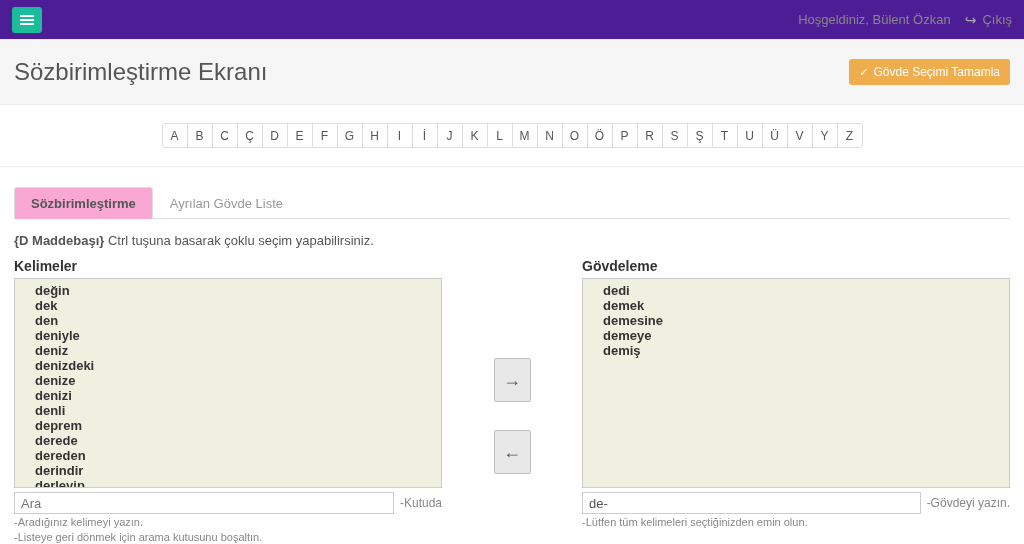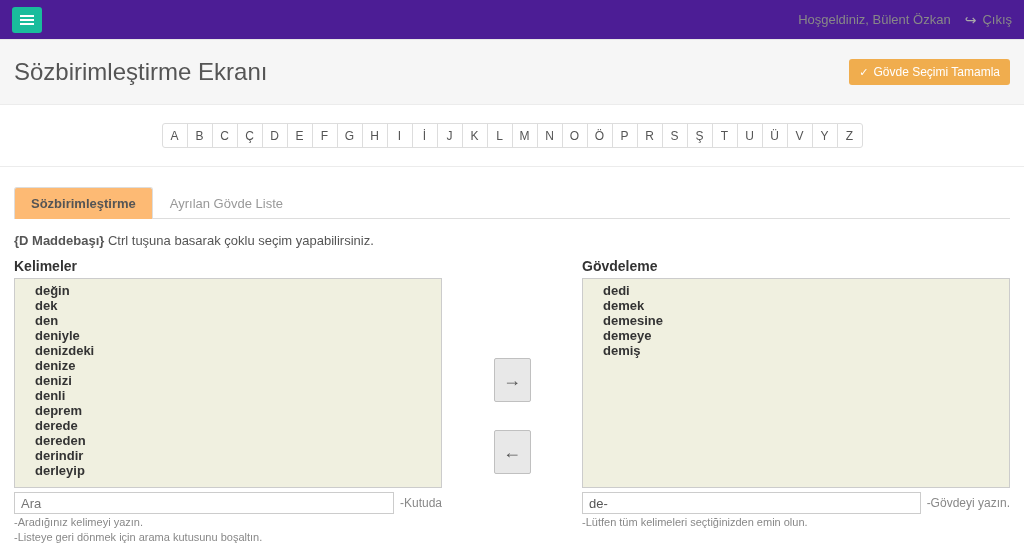--- a/index.html
+++ b/index.html
@@ -18,21 +18,21 @@
 .complete-btn { background: #f0ad4e; color: #fff; border: none; border-radius: 3px; padding: 6px 10px; font-size: 12px; cursor: pointer; display: flex; align-items: center; gap: 5px; }
 .complete-btn .check { font-size: 11px; }
 .alpha-row { padding: 18px 0; text-align: center; border-bottom: 1px solid #ececec; background: #fff; }
 .alpha-inner { display: inline-flex; }
 .alpha-inner button { border: 1px solid #ddd; background: #fff; color: #555; width: 26px; height: 25px; font-size: 12px; cursor: pointer; margin-left: -1px; }
 .alpha-inner button:first-child { border-top-left-radius: 3px; border-bottom-left-radius: 3px; margin-left: 0; }
 .alpha-inner button:last-child { border-top-right-radius: 3px; border-bottom-right-radius: 3px; }
 .content { padding: 20px 14px; }
 .tabs { border-bottom: 1px solid #ddd; display: flex; margin-bottom: 14px; }
 .tab { padding: 8px 16px; border: 1px solid transparent; border-bottom: none; border-top-left-radius: 3px; border-top-right-radius: 3px; color: #999; cursor: pointer; font-size: 13px; margin-bottom: -1px; }
-.tab.active { border-color: #ddd; background: #fdba74; color: #555; font-weight: 600; }
+.tab.active { border-color: #ddd; background: #f9a8d4; color: #555; font-weight: 600; }
 .subheader { margin-bottom: 10px; font-size: 13px; color: #555; }
 .subheader b { font-weight: 700; text-align: center; }
 .cols { display: flex; gap: 0; }
 .col { flex: 1; }
 .col-mid { width: 140px; display: flex; flex-direction: column; align-items: center; justify-content: center; gap: 28px; padding-top: 30px; }
 .col h4 { font-size: 14px; font-weight: 700; color: #333; margin-bottom: 4px; }
 .listbox { width: 100%; height: 210px; border: 1px solid #ccc; background: #f0f0e0; padding: 4px 20px; overflow-y: auto; font-size: 13px; line-height: 15px; }
 .listbox::-webkit-scrollbar { width: 8px; }
 .listbox::-webkit-scrollbar-thumb { background: #c0c0c0; border-radius: 4px; }
 .listbox .opt { font-weight: 700; color: #333; cursor: pointer; padding: 0; }
@@ -111,20 +111,21 @@
   </div>
 
   <div class="cols">
     <div class="col">
       <h4>Kelimeler</h4>
       <div class="listbox" id="left-list">
           <div class="opt">değin</div>
           <div class="opt">dek</div>
           <div class="opt">den</div>
           <div class="opt">deniyle</div>
+          <div class="opt">deniz</div>
           <div class="opt">denizdeki</div>
           <div class="opt">denize</div>
           <div class="opt">denizi</div>
           <div class="opt">denli</div>
           <div class="opt">deprem</div>
           <div class="opt">derede</div>
           <div class="opt">dereden</div>
           <div class="opt">derindir</div>
           <div class="opt">derleyip</div>
         </div>

